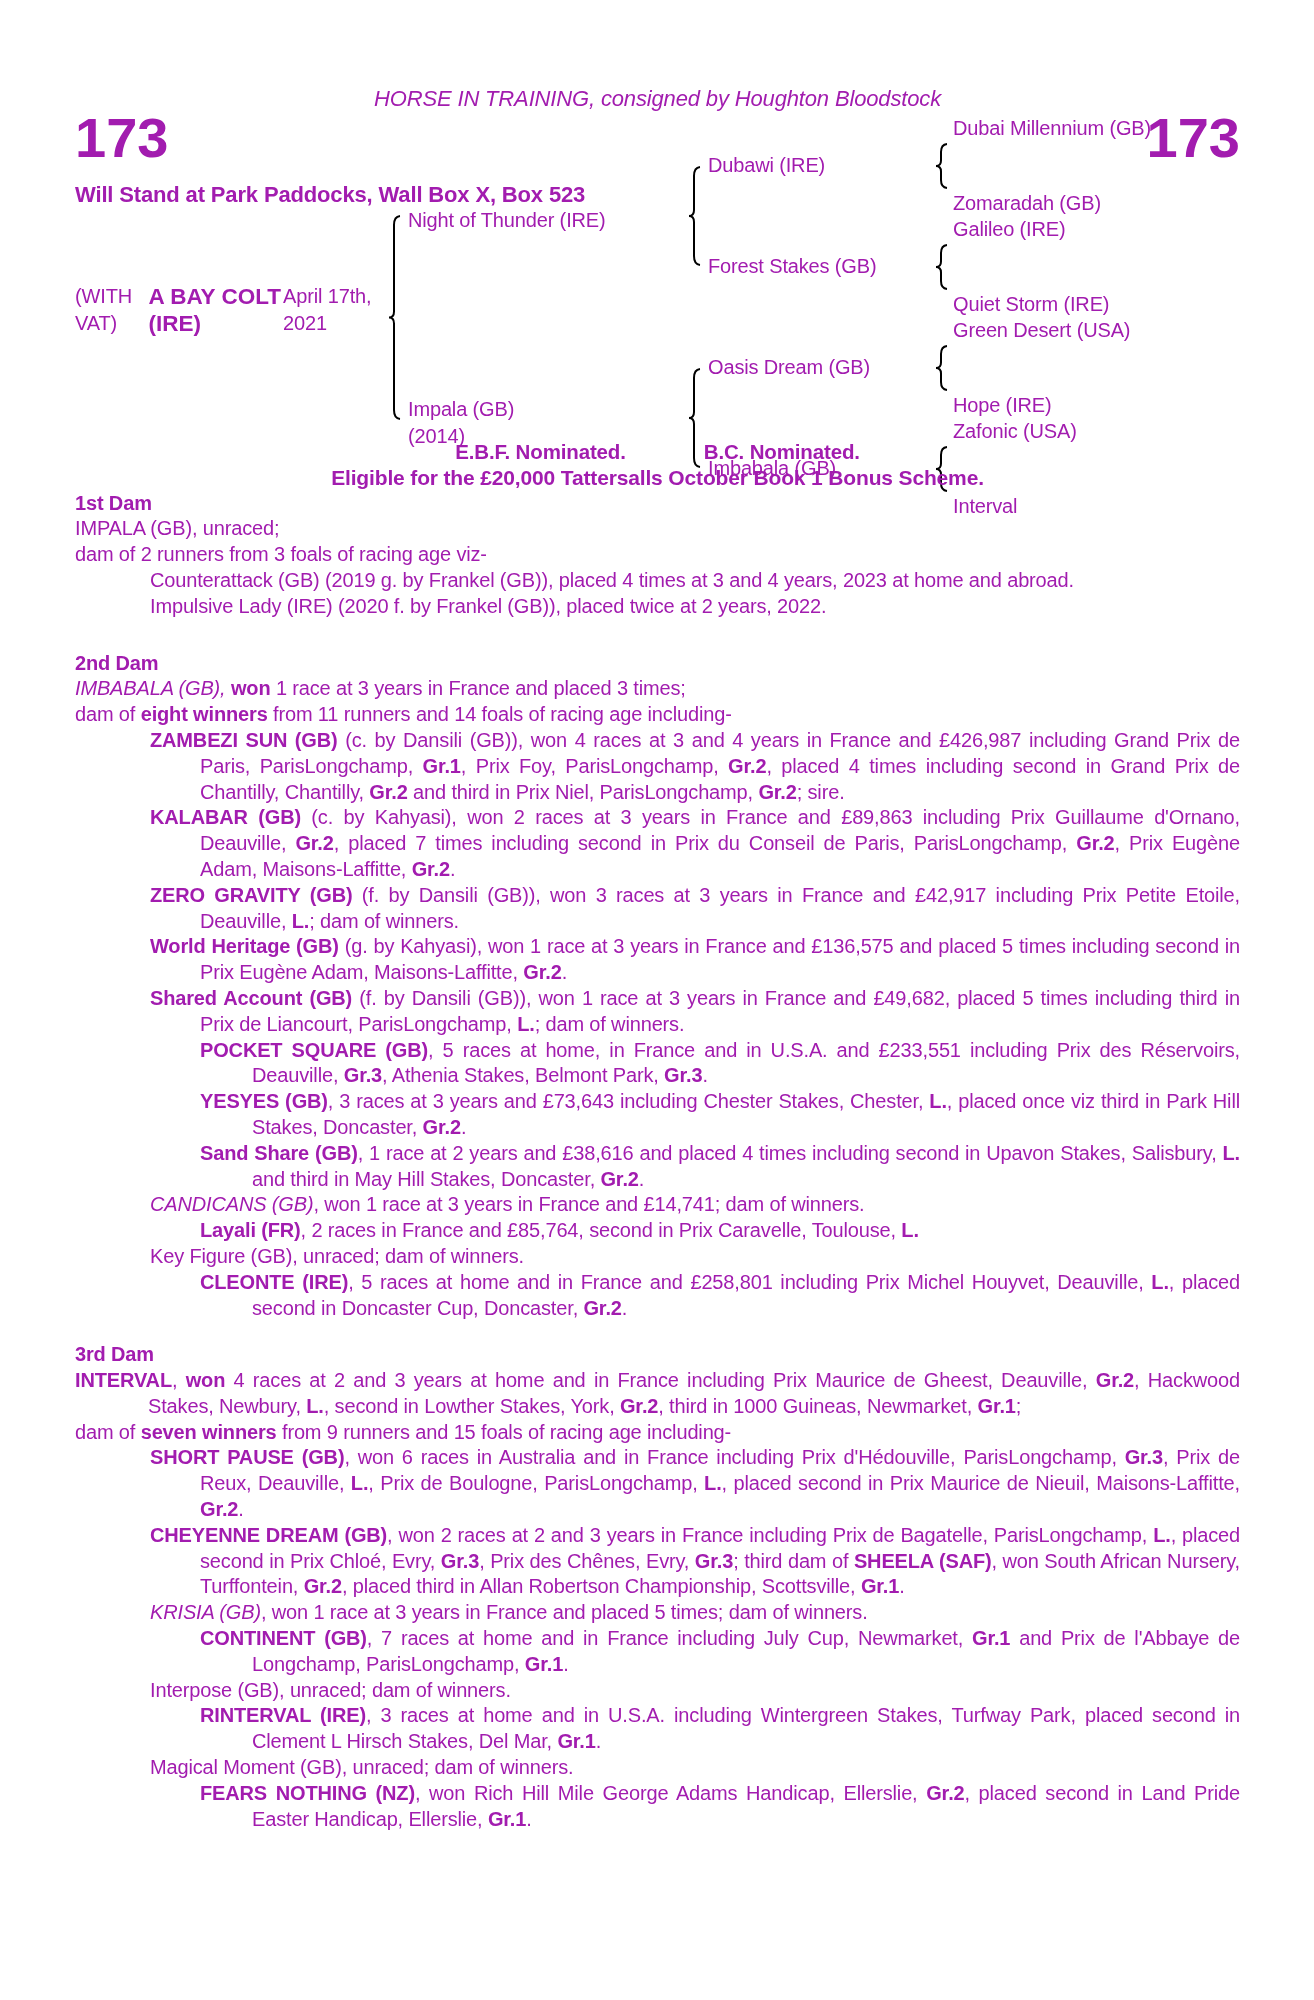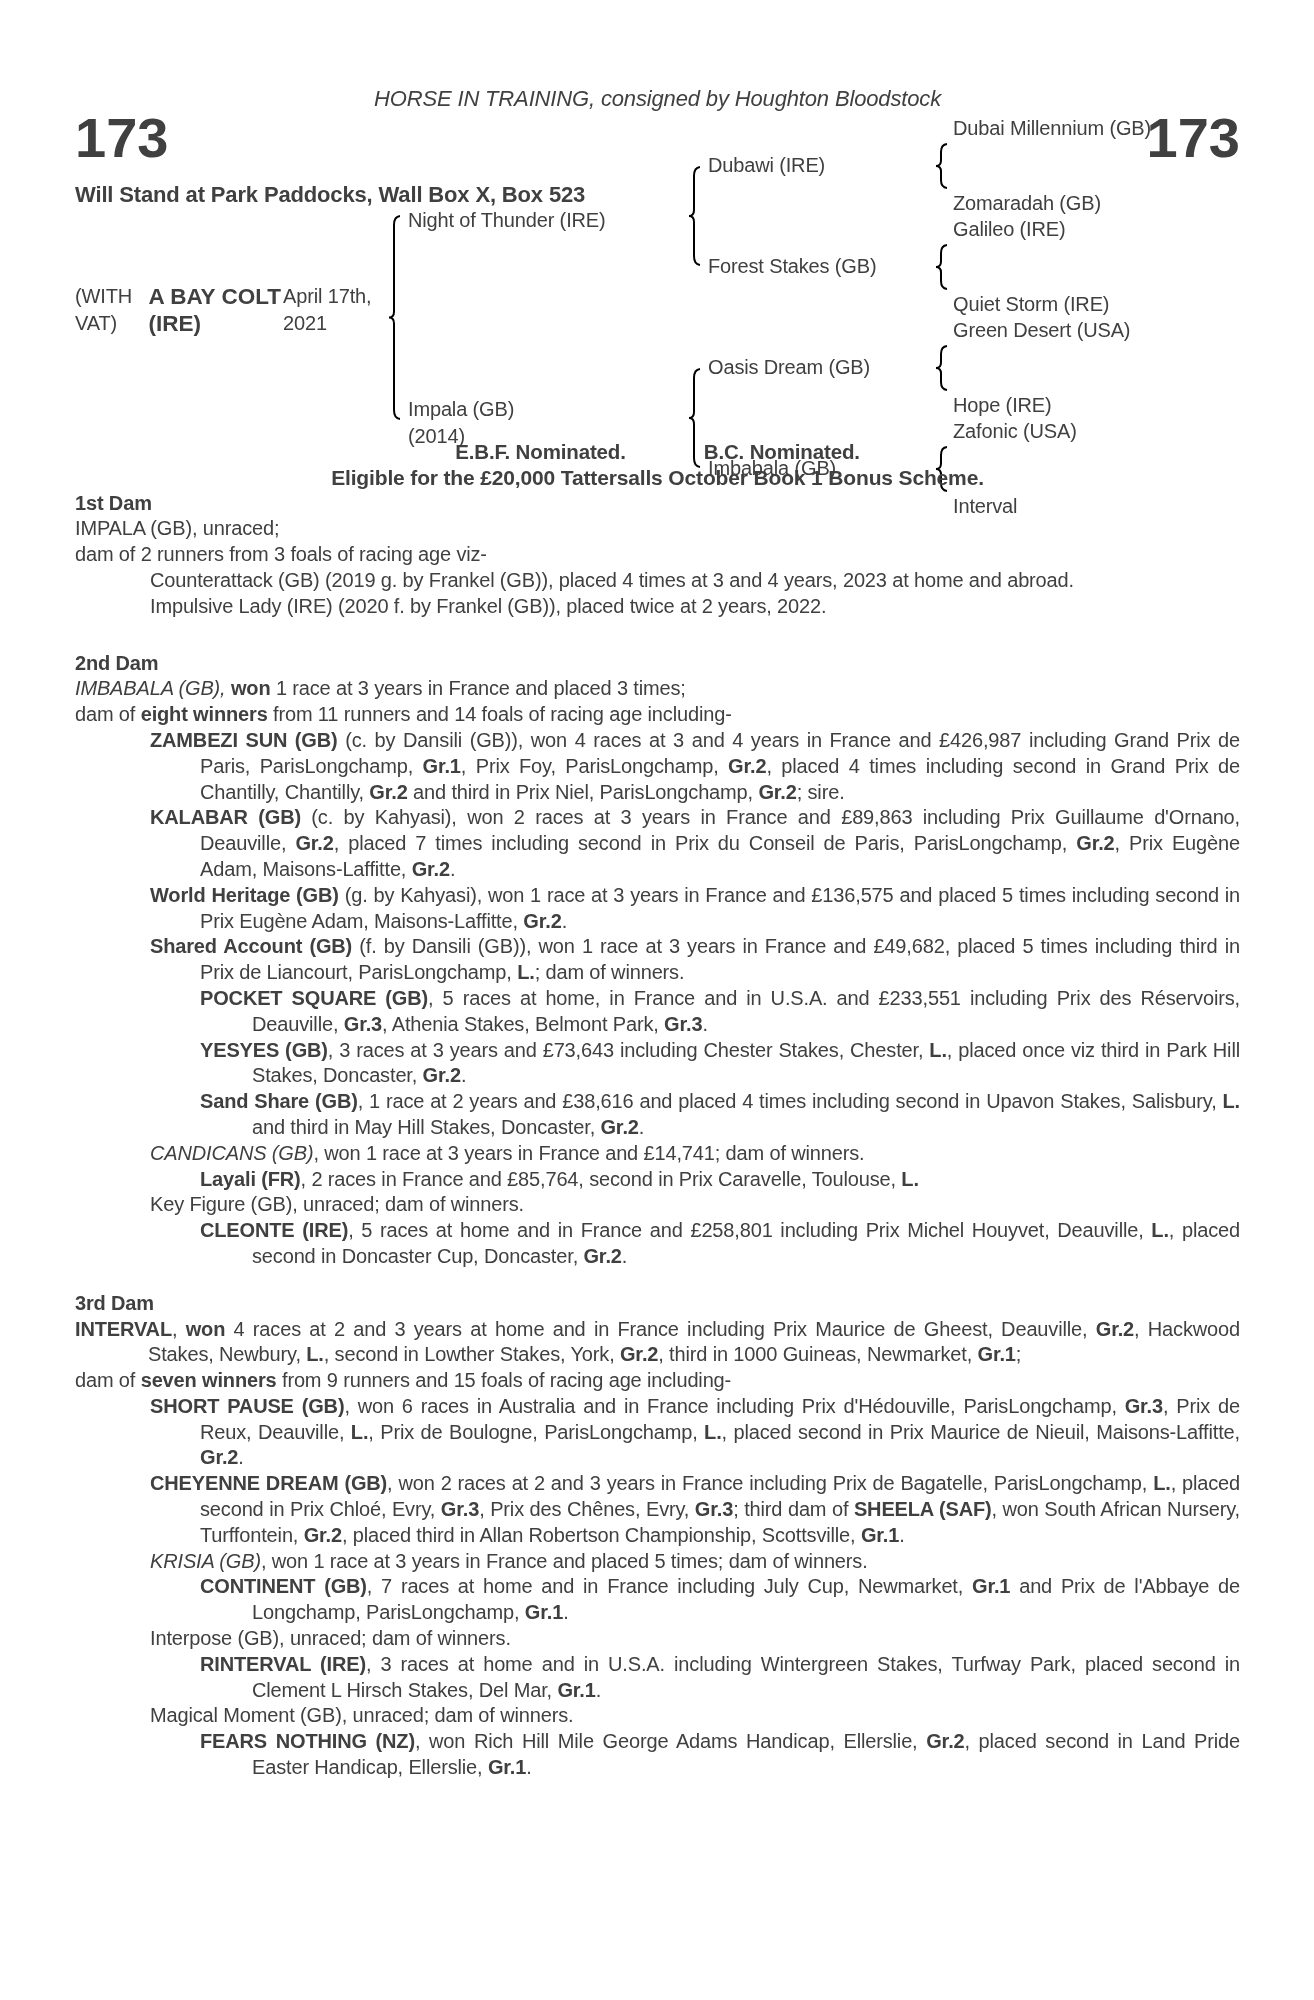--- a/index.html
+++ b/index.html
@@ -1,19 +1,19 @@
 <!DOCTYPE html>
 <html><head>
 <meta charset="utf-8">
 <style>
   html,body{margin:0;padding:0;background:#e8e8e8;}
   .page{
     position:relative;
     width:1314px;height:2000px;
-    background:#ffffff;color:#404040;
+    background:#ffffff;color:#a21caf;
     box-sizing:border-box;
     padding:86px 74px 0 75px;
     font-family:"Liberation Sans","DejaVu Sans",sans-serif;
     font-size:20px;
     letter-spacing:-0.15px;
     overflow:hidden;
   }
   .consignment{
     text-align:center;
     font-style:italic;
@@ -192,20 +192,21 @@
         <div class="para indent-0"><span class="run">dam of 2 runners from 3 foals of racing age viz-</span></div>
         <div class="para indent-1"><span class="run">Counterattack (GB) (2019 g. by Frankel (GB)), placed 4 times at 3 and 4 years, 2023 at home and abroad.</span></div>
         <div class="para indent-1"><span class="run">Impulsive Lady (IRE) (2020 f. by Frankel (GB)), placed twice at 2 years, 2022.</span></div>
       </div>
       <div class="dam-section">
         <div class="dam-heading">2nd Dam</div>
         <div class="para indent-0"><span class="run i">IMBABALA (GB), </span><span class="run b">won </span><span class="run">1 race at 3 years in France and placed 3 times;</span></div>
         <div class="para indent-0"><span class="run">dam of </span><span class="run b">eight winners </span><span class="run">from 11 runners and 14 foals of racing age including-</span></div>
         <div class="para indent-1"><span class="run b">ZAMBEZI SUN (GB) </span><span class="run">(c. by Dansili (GB)), won 4 races at 3 and 4 years in France and £426,987 including Grand Prix de Paris, ParisLongchamp, </span><span class="run b">Gr.1</span><span class="run">, Prix Foy, ParisLongchamp, </span><span class="run b">Gr.2</span><span class="run">, placed 4 times including second in Grand Prix de Chantilly, Chantilly, </span><span class="run b">Gr.2</span><span class="run"> and third in Prix Niel, ParisLongchamp, </span><span class="run b">Gr.2</span><span class="run">; sire.</span></div>
         <div class="para indent-1"><span class="run b">KALABAR (GB) </span><span class="run">(c. by Kahyasi), won 2 races at 3 years in France and £89,863 including Prix Guillaume d'Ornano, Deauville, </span><span class="run b">Gr.2</span><span class="run">, placed 7 times including second in Prix du Conseil de Paris, ParisLongchamp, </span><span class="run b">Gr.2</span><span class="run">, Prix Eugène Adam, Maisons-Laffitte, </span><span class="run b">Gr.2</span><span class="run">.</span></div>
+        <div class="para indent-1"><span class="run b">ZERO GRAVITY (GB) </span><span class="run">(f. by Dansili (GB)), won 3 races at 3 years in France and £42,917 including Prix Petite Etoile, Deauville, </span><span class="run b">L.</span><span class="run">; dam of winners.</span></div>
         <div class="para indent-1"><span class="run b">World Heritage (GB) </span><span class="run">(g. by Kahyasi), won 1 race at 3 years in France and £136,575 and placed 5 times including second in Prix Eugène Adam, Maisons-Laffitte, </span><span class="run b">Gr.2</span><span class="run">.</span></div>
         <div class="para indent-1"><span class="run b">Shared Account (GB) </span><span class="run">(f. by Dansili (GB)), won 1 race at 3 years in France and £49,682, placed 5 times including third in Prix de Liancourt, ParisLongchamp, </span><span class="run b">L.</span><span class="run">; dam of winners.</span></div>
         <div class="para indent-2"><span class="run b">POCKET SQUARE (GB)</span><span class="run">, 5 races at home, in France and in U.S.A. and £233,551 including Prix des Réservoirs, Deauville, </span><span class="run b">Gr.3</span><span class="run">, Athenia Stakes, Belmont Park, </span><span class="run b">Gr.3</span><span class="run">.</span></div>
         <div class="para indent-2"><span class="run b">YESYES (GB)</span><span class="run">, 3 races at 3 years and £73,643 including Chester Stakes, Chester, </span><span class="run b">L.</span><span class="run">, placed once viz third in Park Hill Stakes, Doncaster, </span><span class="run b">Gr.2</span><span class="run">.</span></div>
         <div class="para indent-2"><span class="run b">Sand Share (GB)</span><span class="run">, 1 race at 2 years and £38,616 and placed 4 times including second in Upavon Stakes, Salisbury, </span><span class="run b">L.</span><span class="run"> and third in May Hill Stakes, Doncaster, </span><span class="run b">Gr.2</span><span class="run">.</span></div>
         <div class="para indent-1"><span class="run i">CANDICANS (GB)</span><span class="run">, won 1 race at 3 years in France and £14,741; dam of winners.</span></div>
         <div class="para indent-2"><span class="run b">Layali (FR)</span><span class="run">, 2 races in France and £85,764, second in Prix Caravelle, Toulouse, </span><span class="run b">L.</span></div>
         <div class="para indent-1"><span class="run">Key Figure (GB), unraced; dam of winners.</span></div>
         <div class="para indent-2"><span class="run b">CLEONTE (IRE)</span><span class="run">, 5 races at home and in France and £258,801 including Prix Michel Houyvet, Deauville, </span><span class="run b">L.</span><span class="run">, placed second in Doncaster Cup, Doncaster, </span><span class="run b">Gr.2</span><span class="run">.</span></div>
       </div>

